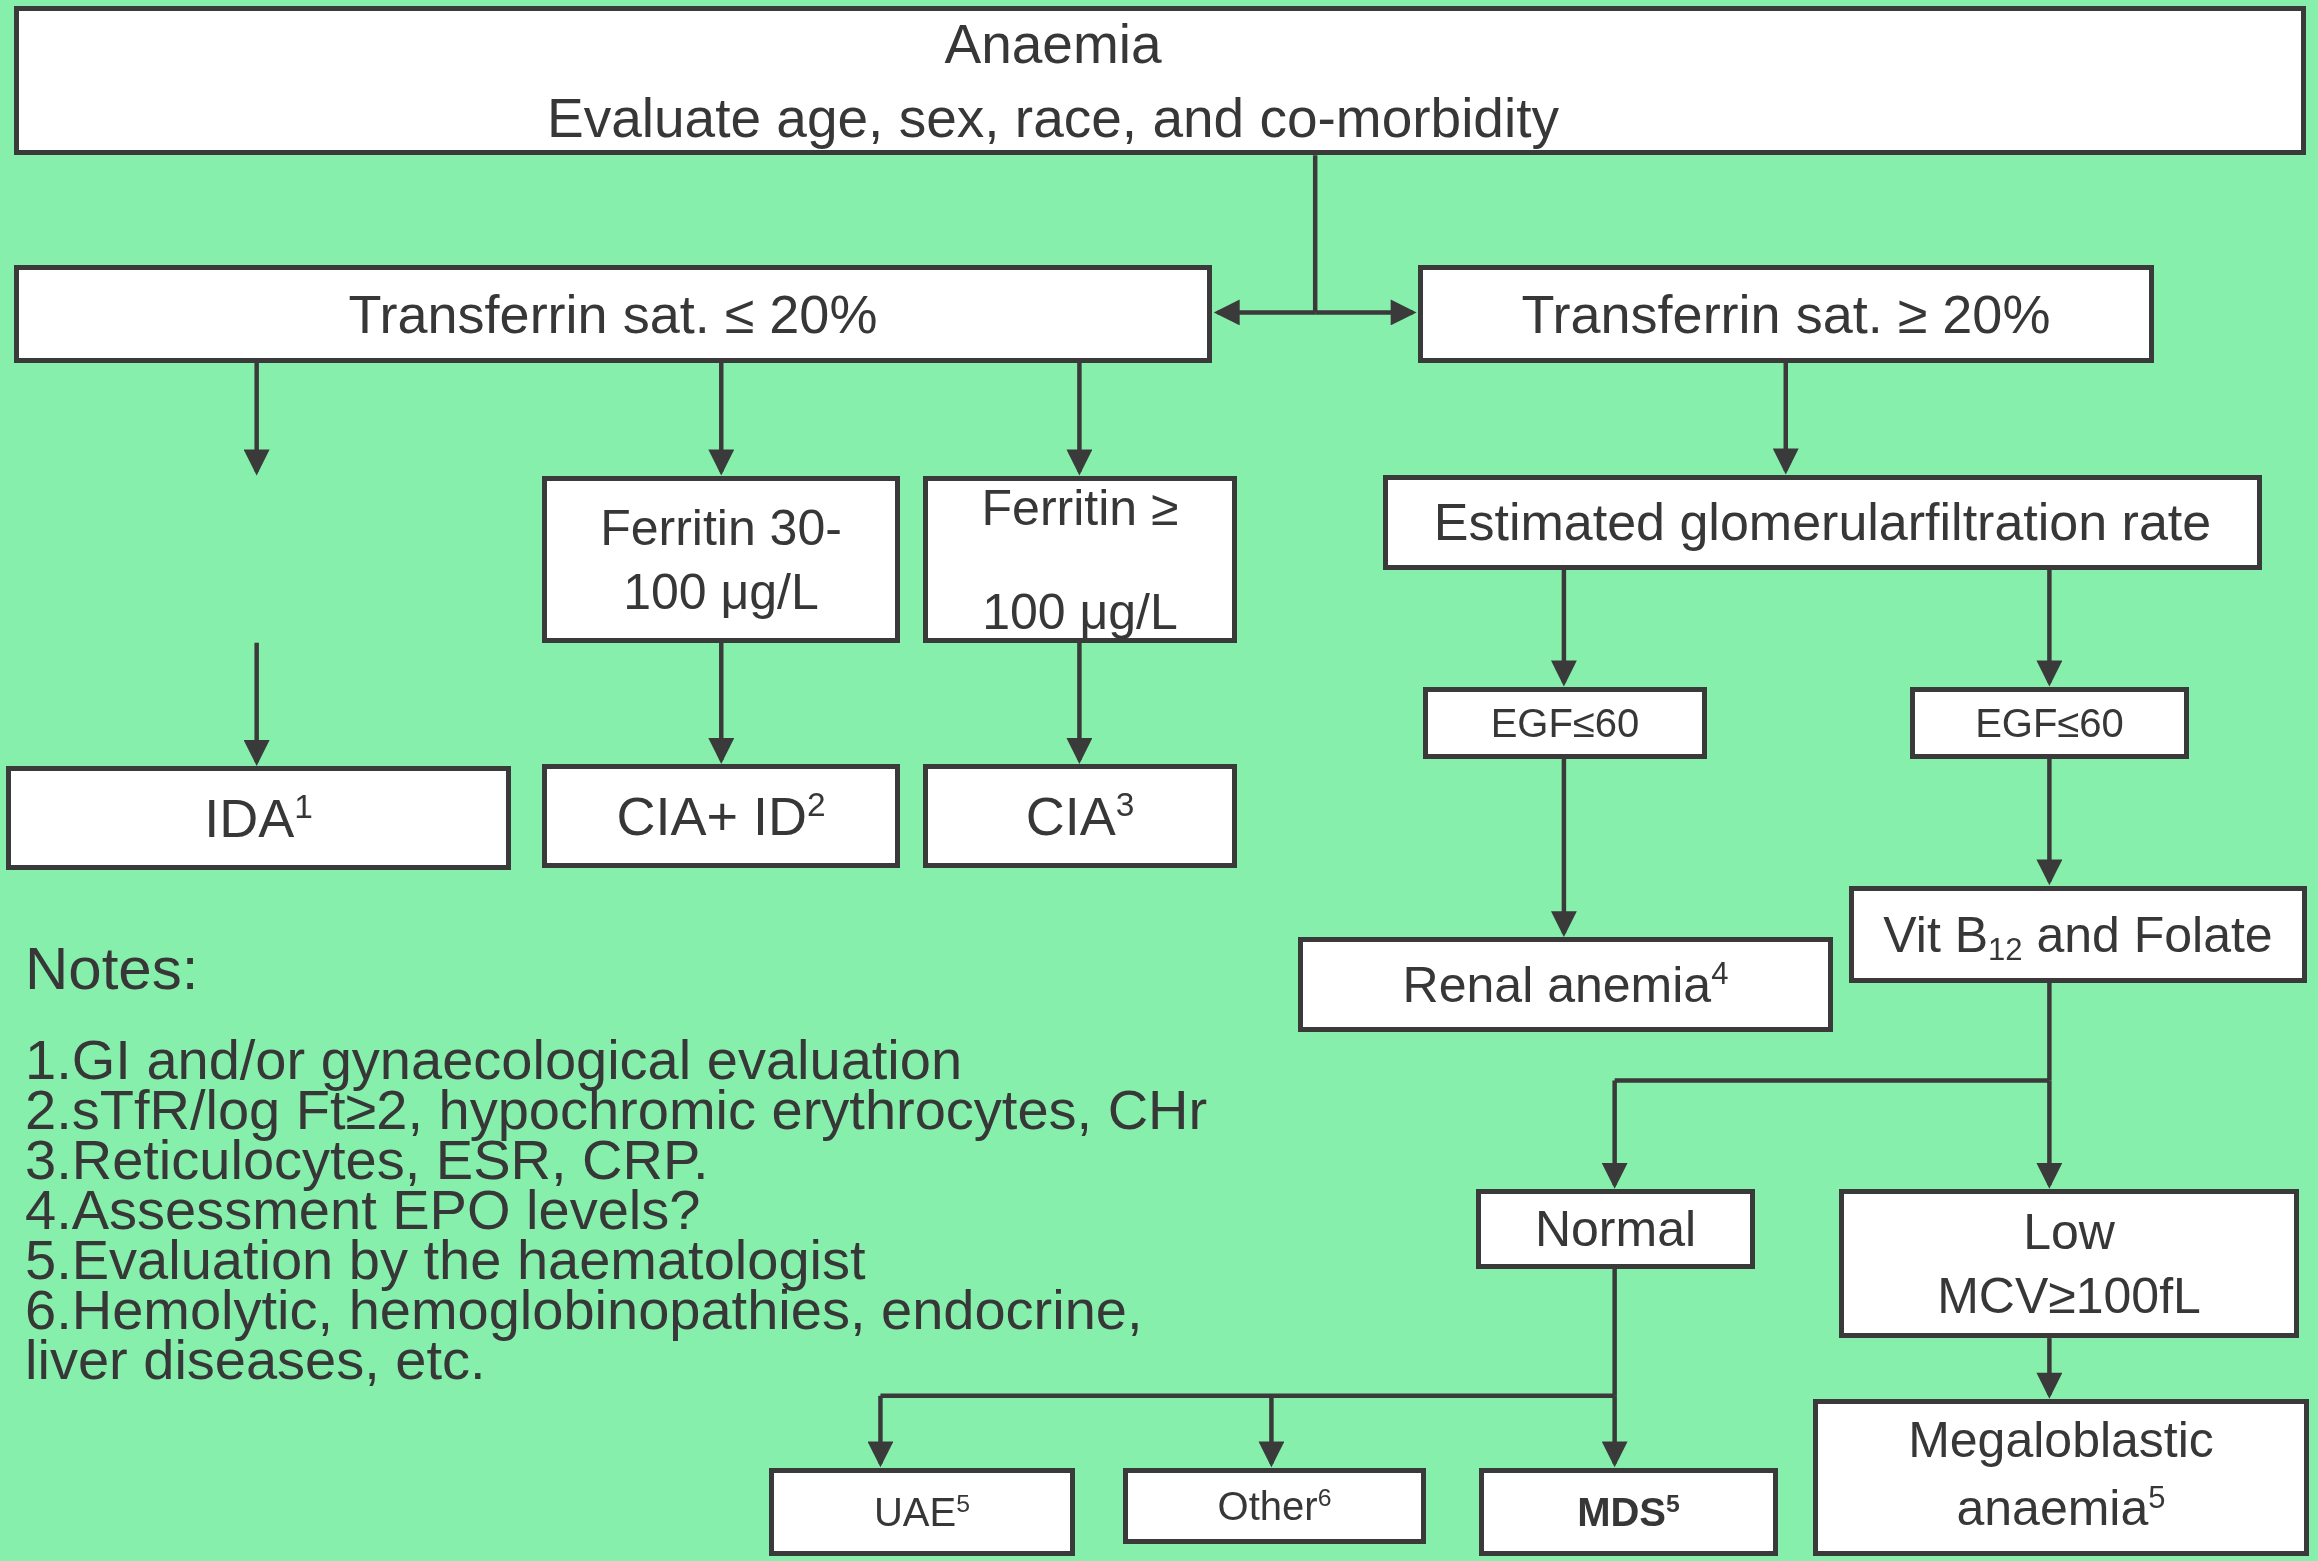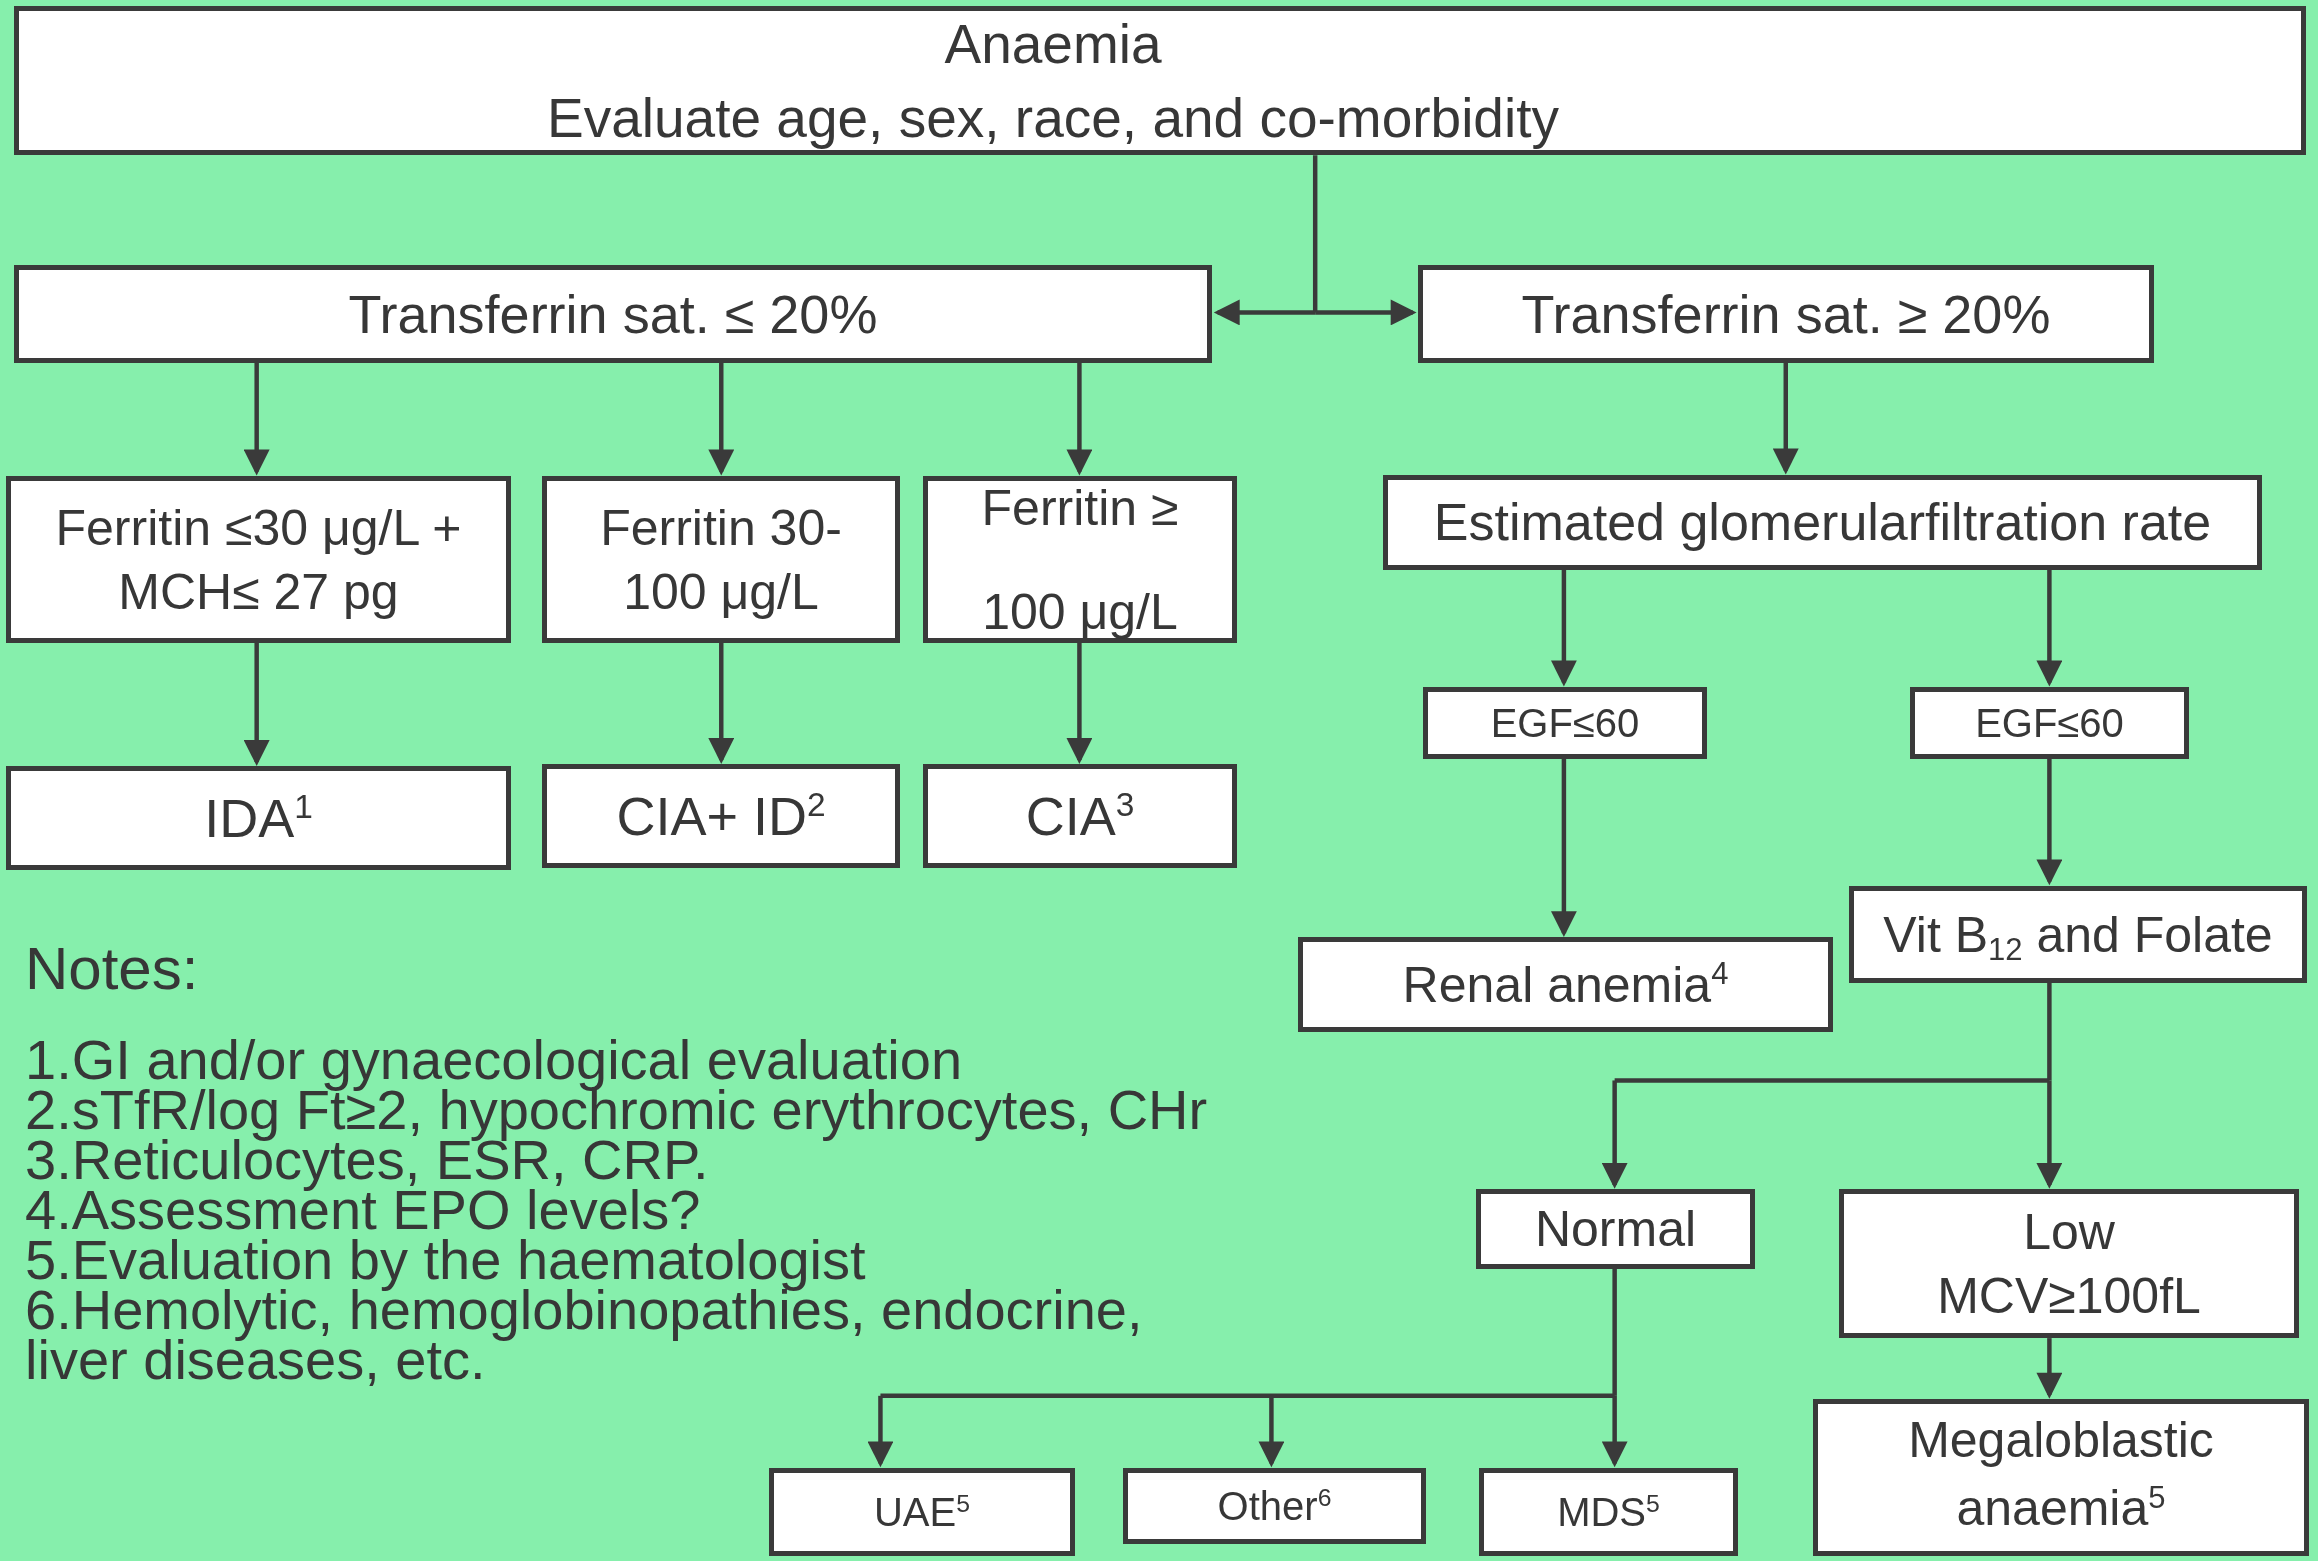--- a/index.html
+++ b/index.html
@@ -49,21 +49,21 @@
   #egfr-box       { left:1383px; top:475px;  width:879px;  height:95px; }
   #egf-left       { left:1423px; top:687px;  width:284px;  height:72px; }
   #egf-right      { left:1910px; top:687px;  width:279px;  height:72px; }
   #renal          { left:1298px; top:937px;  width:535px;  height:95px; }
   #vitb           { left:1849px; top:886px;  width:458px;  height:97px; }
   #normal         { left:1476px; top:1189px; width:279px;  height:80px; }
   #lowmcv         { left:1839px; top:1189px; width:460px;  height:149px; line-height:64px; }
   #mega           { left:1813px; top:1399px; width:496px;  height:157px; line-height:68px; }
   #uae            { left:769px;  top:1468px; width:306px;  height:88px; }
   #other          { left:1123px; top:1468px; width:303px;  height:76px; }
-  #mds            { left:1479px; top:1468px; width:259px;  height:88px; }
+  #mds            { left:1479px; top:1468px; width:299px;  height:88px;font-weight:bold; }
 
   #notes {
     position:absolute; left:25px; top:943px; width:1005px;
   }
   #notes-heading { font-size:60px; line-height:52px; margin:0 0 40px 0; font-weight:normal; }
   .note-line { font-size:56px; line-height:50px; white-space:nowrap; }
 </style>
 </head>
 <body>
 
@@ -116,24 +116,20 @@
   </div>
 
   <div class="box f54" id="tleft">
     <span>Transferrin sat. ≤ 20%</span>
   </div>
 
   <div class="box f54" id="tright">
     <span>Transferrin sat. ≥ 20%</span>
   </div>
 
-  <div class="box f50" id="fer1">
-    <span>Ferritin ≤30 μg/L +</span>
-    <span>MCH≤ 27 pg</span>
-  </div>
 
   <div class="box f50" id="fer2">
     <span>Ferritin 30-</span>
     <span>100 μg/L</span>
   </div>
 
   <div class="box f50" id="fer3">
     <span>Ferritin ≥</span>
     <span>100 μg/L</span>
   </div>

